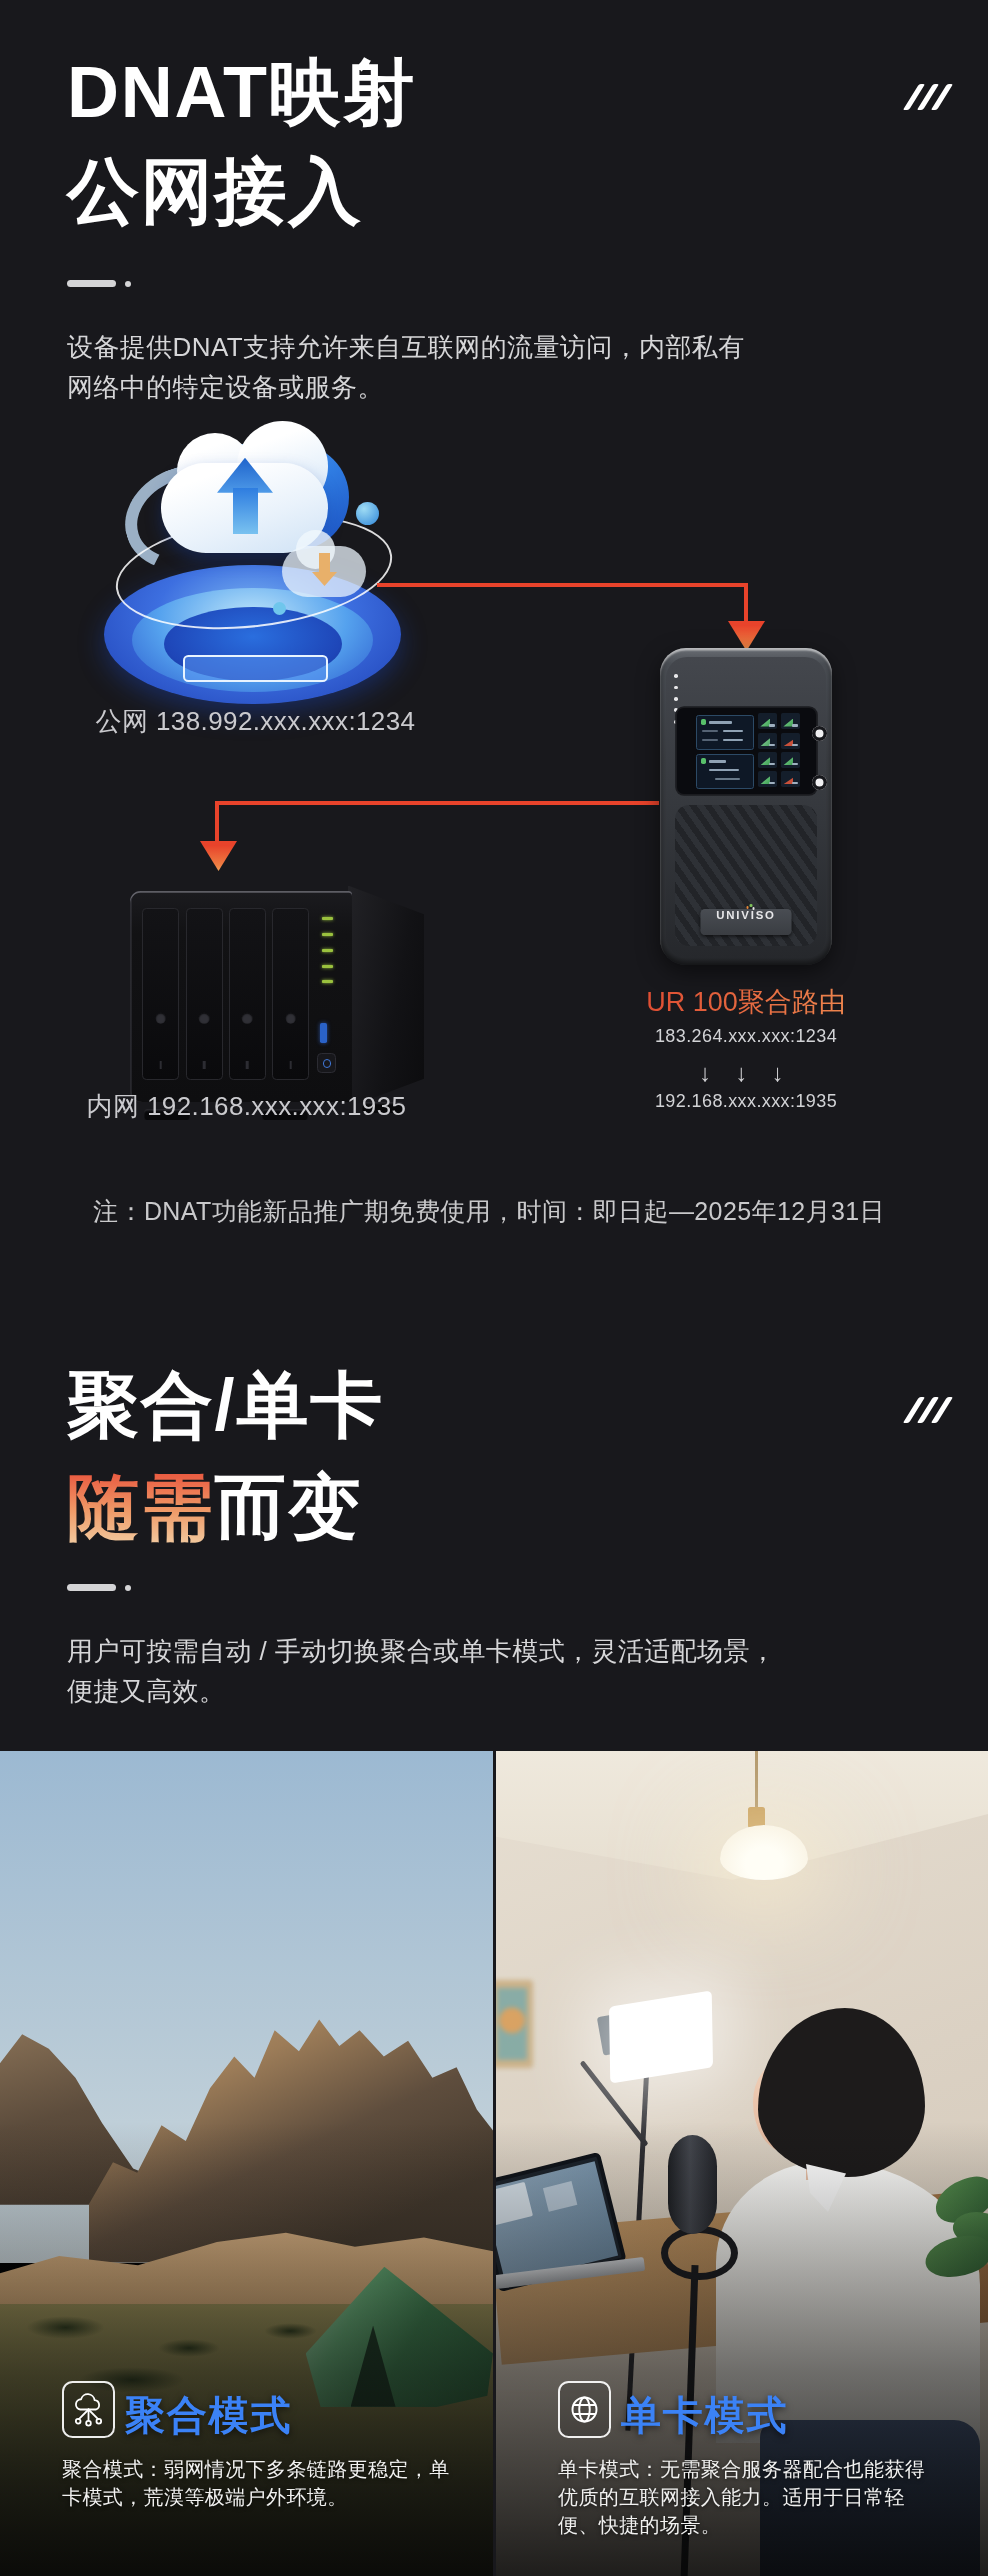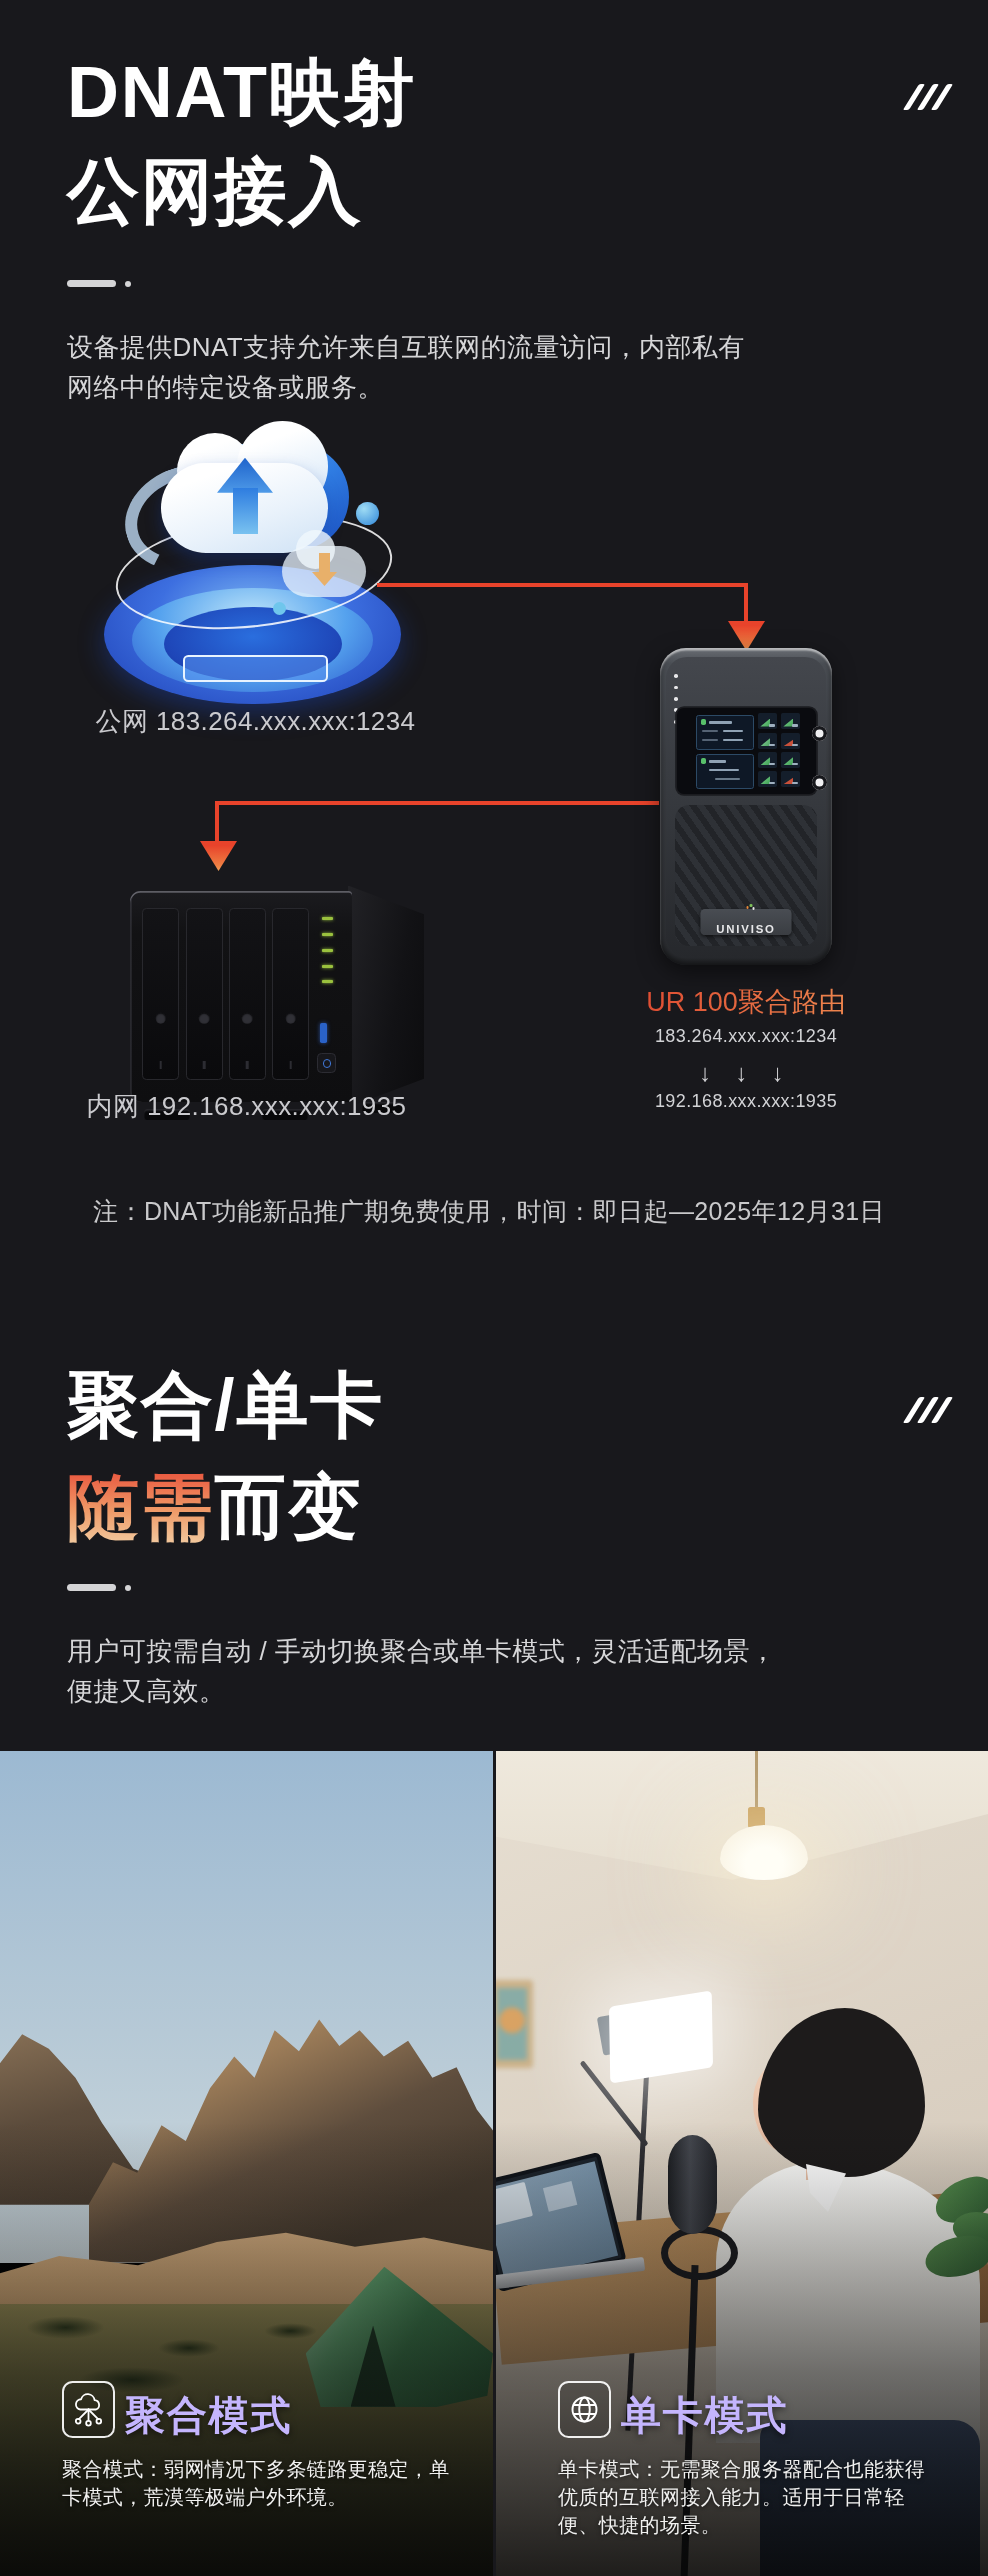--- a/index.html
+++ b/index.html
@@ -83,21 +83,21 @@
   .scr-row{position:absolute;height:2.6px;border-radius:0.9px;background:#8fa2b4;}
   .scr-dot{position:absolute;width:5.3px;height:5.3px;border-radius:1.8px;background:#58c06a;}
   .scr-cell{position:absolute;width:19.4px;height:16px;border-radius:1.8px;background:rgba(30,48,68,.55);}
   .scr-sig{position:absolute;left:2.6px;bottom:2.6px;width:9.7px;height:8px;background:linear-gradient(135deg,#7fd890,#3f9e54);clip-path:polygon(0 100%,100% 0,100% 100%);}
   .scr-cell b{position:absolute;right:1.8px;bottom:2.6px;width:6.2px;height:2.6px;background:#9fb0c0;border-radius:0.9px;}
   .rt-btn{position:absolute;right:-0.9px;width:15px;height:15px;border-radius:50%;background:#f0f0f2;box-shadow:inset 0 0 0 3.5px #17181c;}
   .hatch{position:absolute;left:8.8px;right:8.8px;top:148px;bottom:12.3px;border-radius:14px;
     background:repeating-linear-gradient(55deg,#2e3136 0 6.2px,#222428 6.2px 12.3px);}
   .logo-plate{position:absolute;left:50%;top:104px;transform:translateX(-50%);width:91px;height:26px;border-radius:4.4px;
     background:linear-gradient(180deg,#494d53,#3a3d42);box-shadow:0 1.8px 3.5px rgba(0,0,0,.5);
-    display:flex;align-items:flex-end;justify-content:center;}
+    display:flex;align-items:flex-start;justify-content:center;}
   .logo-plate span{color:#e8e8ea;font-size:11.4px;font-weight:bold;letter-spacing:1.8px;}
   .logo-dots{position:absolute;top:-4.4px;left:50%;width:8.8px;height:5.3px;}
   .logo-dots i{position:absolute;width:2.6px;height:2.6px;border-radius:50%;}
   .router-label{position:absolute;left:614px;width:264px;text-align:center;white-space:nowrap;}
   .rt-name{font-size:27px;font-weight:normal;
     background:linear-gradient(90deg,#dc452d 0%,#dd4830 10%,#ef8a50 90%);
     background:linear-gradient(90deg,#dd4830 5%,#ef8a50 95%);
     -webkit-background-clip:text;background-clip:text;color:transparent;}
   .rt-ip{font-size:18px;color:#d2d3d6;letter-spacing:0.4px;}
   .rt-arrows{font-size:24px;color:#cfcfd2;letter-spacing:8.8px;}
@@ -121,21 +121,21 @@
   .nas-pwr::before{content:"";position:absolute;left:5.3px;top:5.3px;width:6.2px;height:6.2px;border-radius:50%;border:1.8px solid #3f77d8;}
   .nas-foot{position:absolute;bottom:-3.5px;height:10.6px;border-radius:3.5px;background:#08080a;box-shadow:inset 0 1.8px 1.8px rgba(120,120,130,.3);}
 
   
   .photo{position:absolute;top:1751px;width:493px;height:825px;overflow:hidden;background:#000;}
   .photo .layer{position:absolute;}
   .shade{position:absolute;left:0;right:0;bottom:0;height:55%;
     background:linear-gradient(180deg,rgba(8,8,8,0) 0%,rgba(8,8,8,.55) 55%,rgba(6,6,6,.88) 100%);}
   .ov-icon{position:absolute;left:62px;top:630px;width:49px;height:53px;border:2.6px solid rgba(255,255,255,.92);border-radius:10.6px;
     background:rgba(20,20,20,.18);display:flex;align-items:center;justify-content:center;}
-  .ov-label{position:absolute;left:125px;top:637px;color:#c4b5fd;font-size:40px;font-weight:bold;letter-spacing:1.8px;text-shadow:0 1.8px 7px rgba(0,0,0,.6);}
+  .ov-label{position:absolute;left:125px;top:637px;color:#3b82f6;font-size:40px;font-weight:bold;letter-spacing:1.8px;text-shadow:0 1.8px 7px rgba(0,0,0,.6);}
   .ov-cap{position:absolute;left:62px;top:704px;width:394px;color:#f1f1f0;font-size:20px;line-height:28px;letter-spacing:0.4px;text-shadow:0 0.9px 4.4px rgba(0,0,0,.7);}
 
   
   .sky{left:0;top:0;width:100%;height:62%;background:linear-gradient(180deg,#9cb9d2 0%,#b6c9d6 55%,#cdd8dd 100%);}
   .ridge-back{left:0;top:33%;width:45%;height:22%;
     background:linear-gradient(165deg,#8a7257 0%,#5c4c3c 45%,#42372c 100%);
     clip-path:polygon(0 22%,10% 6%,22% 14%,34% 30%,46% 55%,60% 80%,100% 100%,0 100%);}
   .ridge-main{left:18%;top:30%;width:82%;height:32%;
     background:linear-gradient(155deg,#c9a170 0%,#9c7c58 30%,#5e4d3d 55%,#453a2e 80%);
     clip-path:polygon(0 78%,6% 62%,12% 66%,18% 48%,24% 54%,30% 34%,36% 22%,41% 30%,46% 12%,52% 20%,57% 8%,62% 18%,67% 12%,73% 22%,79% 16%,85% 30%,91% 26%,96% 42%,100% 50%,100% 100%,0 100%);}
@@ -222,21 +222,21 @@
       <div class="cloud-front"></div>
       <div class="up-arrow-head"></div>
       <div class="up-arrow-stem"></div>
     </div>
     <div class="mini-cloud">
       <div class="down-arrow-stem"></div>
       <div class="down-arrow-head"></div>
     </div>
     <div class="orbit-dot-b"></div>
   </div>
-  <div class="img-label" style="left:62px;top:704px;width:387px;">公网 183.264.xxx.xxx:1234</div>
+  <div class="img-label" style="left:62px;top:704px;width:387px;">公网 138.992.xxx.xxx:1234</div>
 
   <div class="conn" style="left:377px;top:583px;width:371px;height:3.5px;"></div>
   <div class="conn" style="left:744px;top:583px;width:3.5px;height:42px;"></div>
   <div class="arrow-down" style="left:728px;top:621px;"></div>
 
   <div class="conn" style="left:216px;top:801px;width:443px;height:3.5px;"></div>
   <div class="conn" style="left:215px;top:801px;width:3.5px;height:44px;"></div>
   <div class="arrow-down" style="left:200px;top:841px;"></div>
 
   <div class="router">

